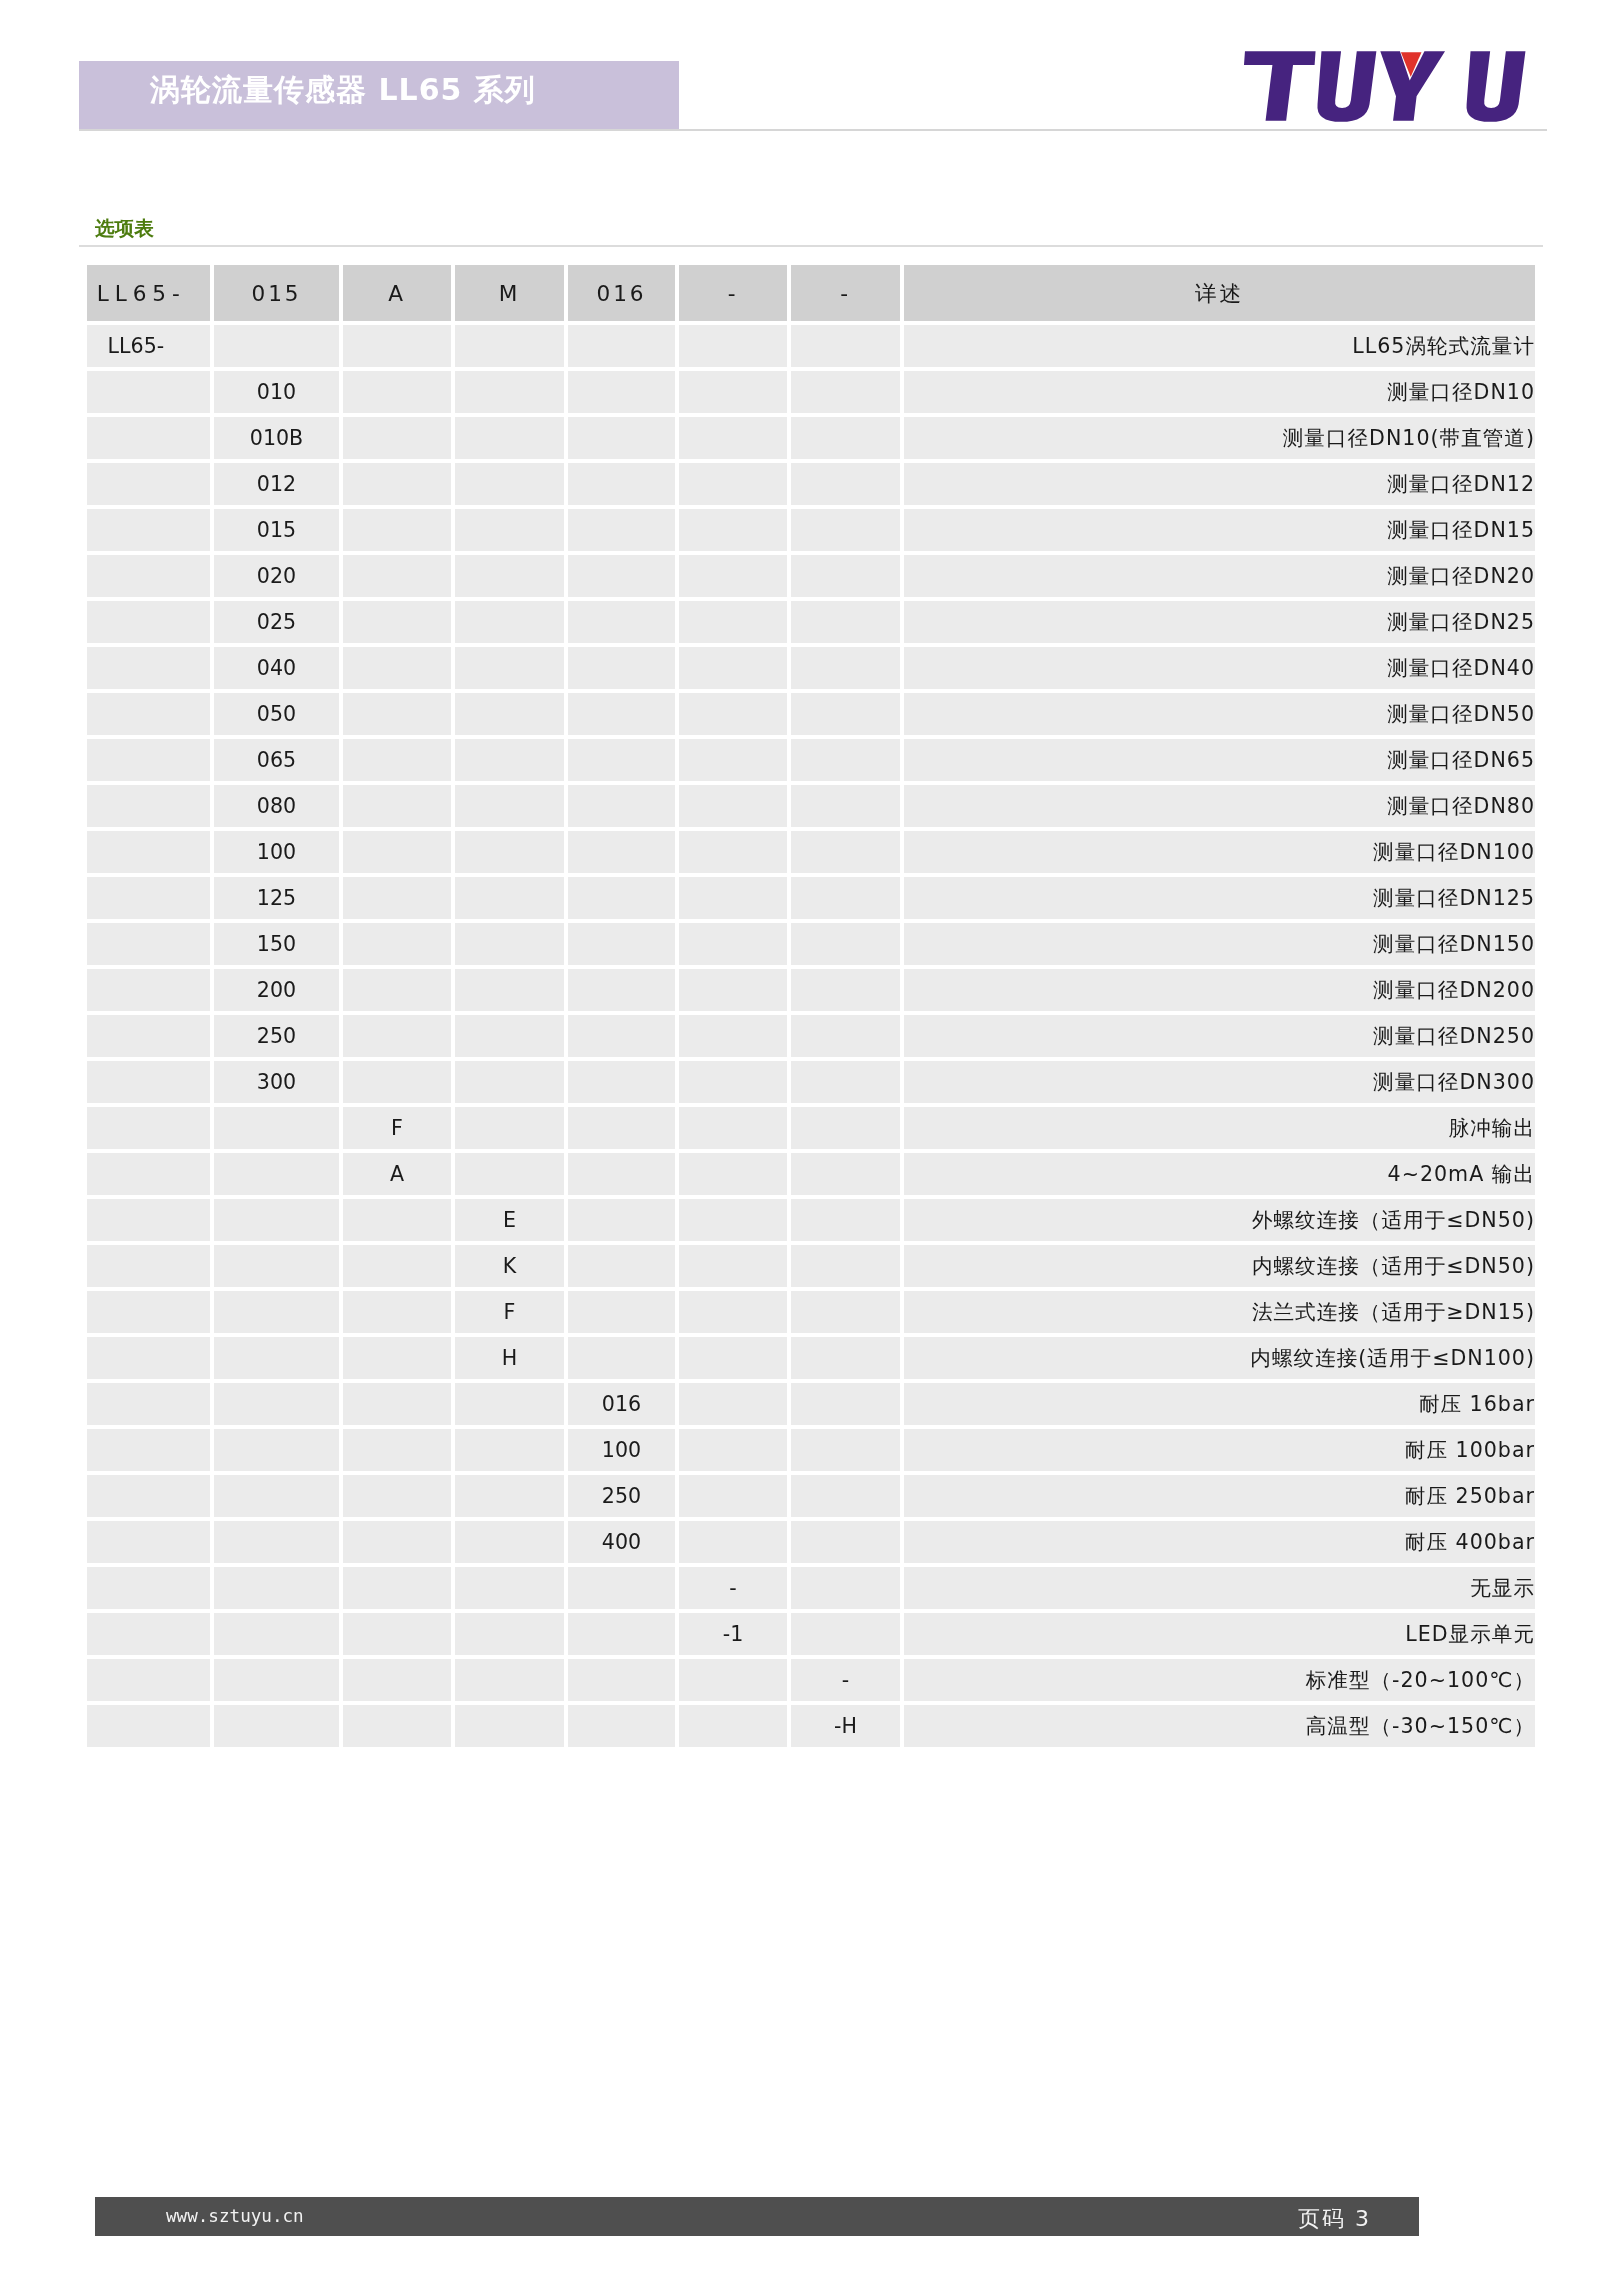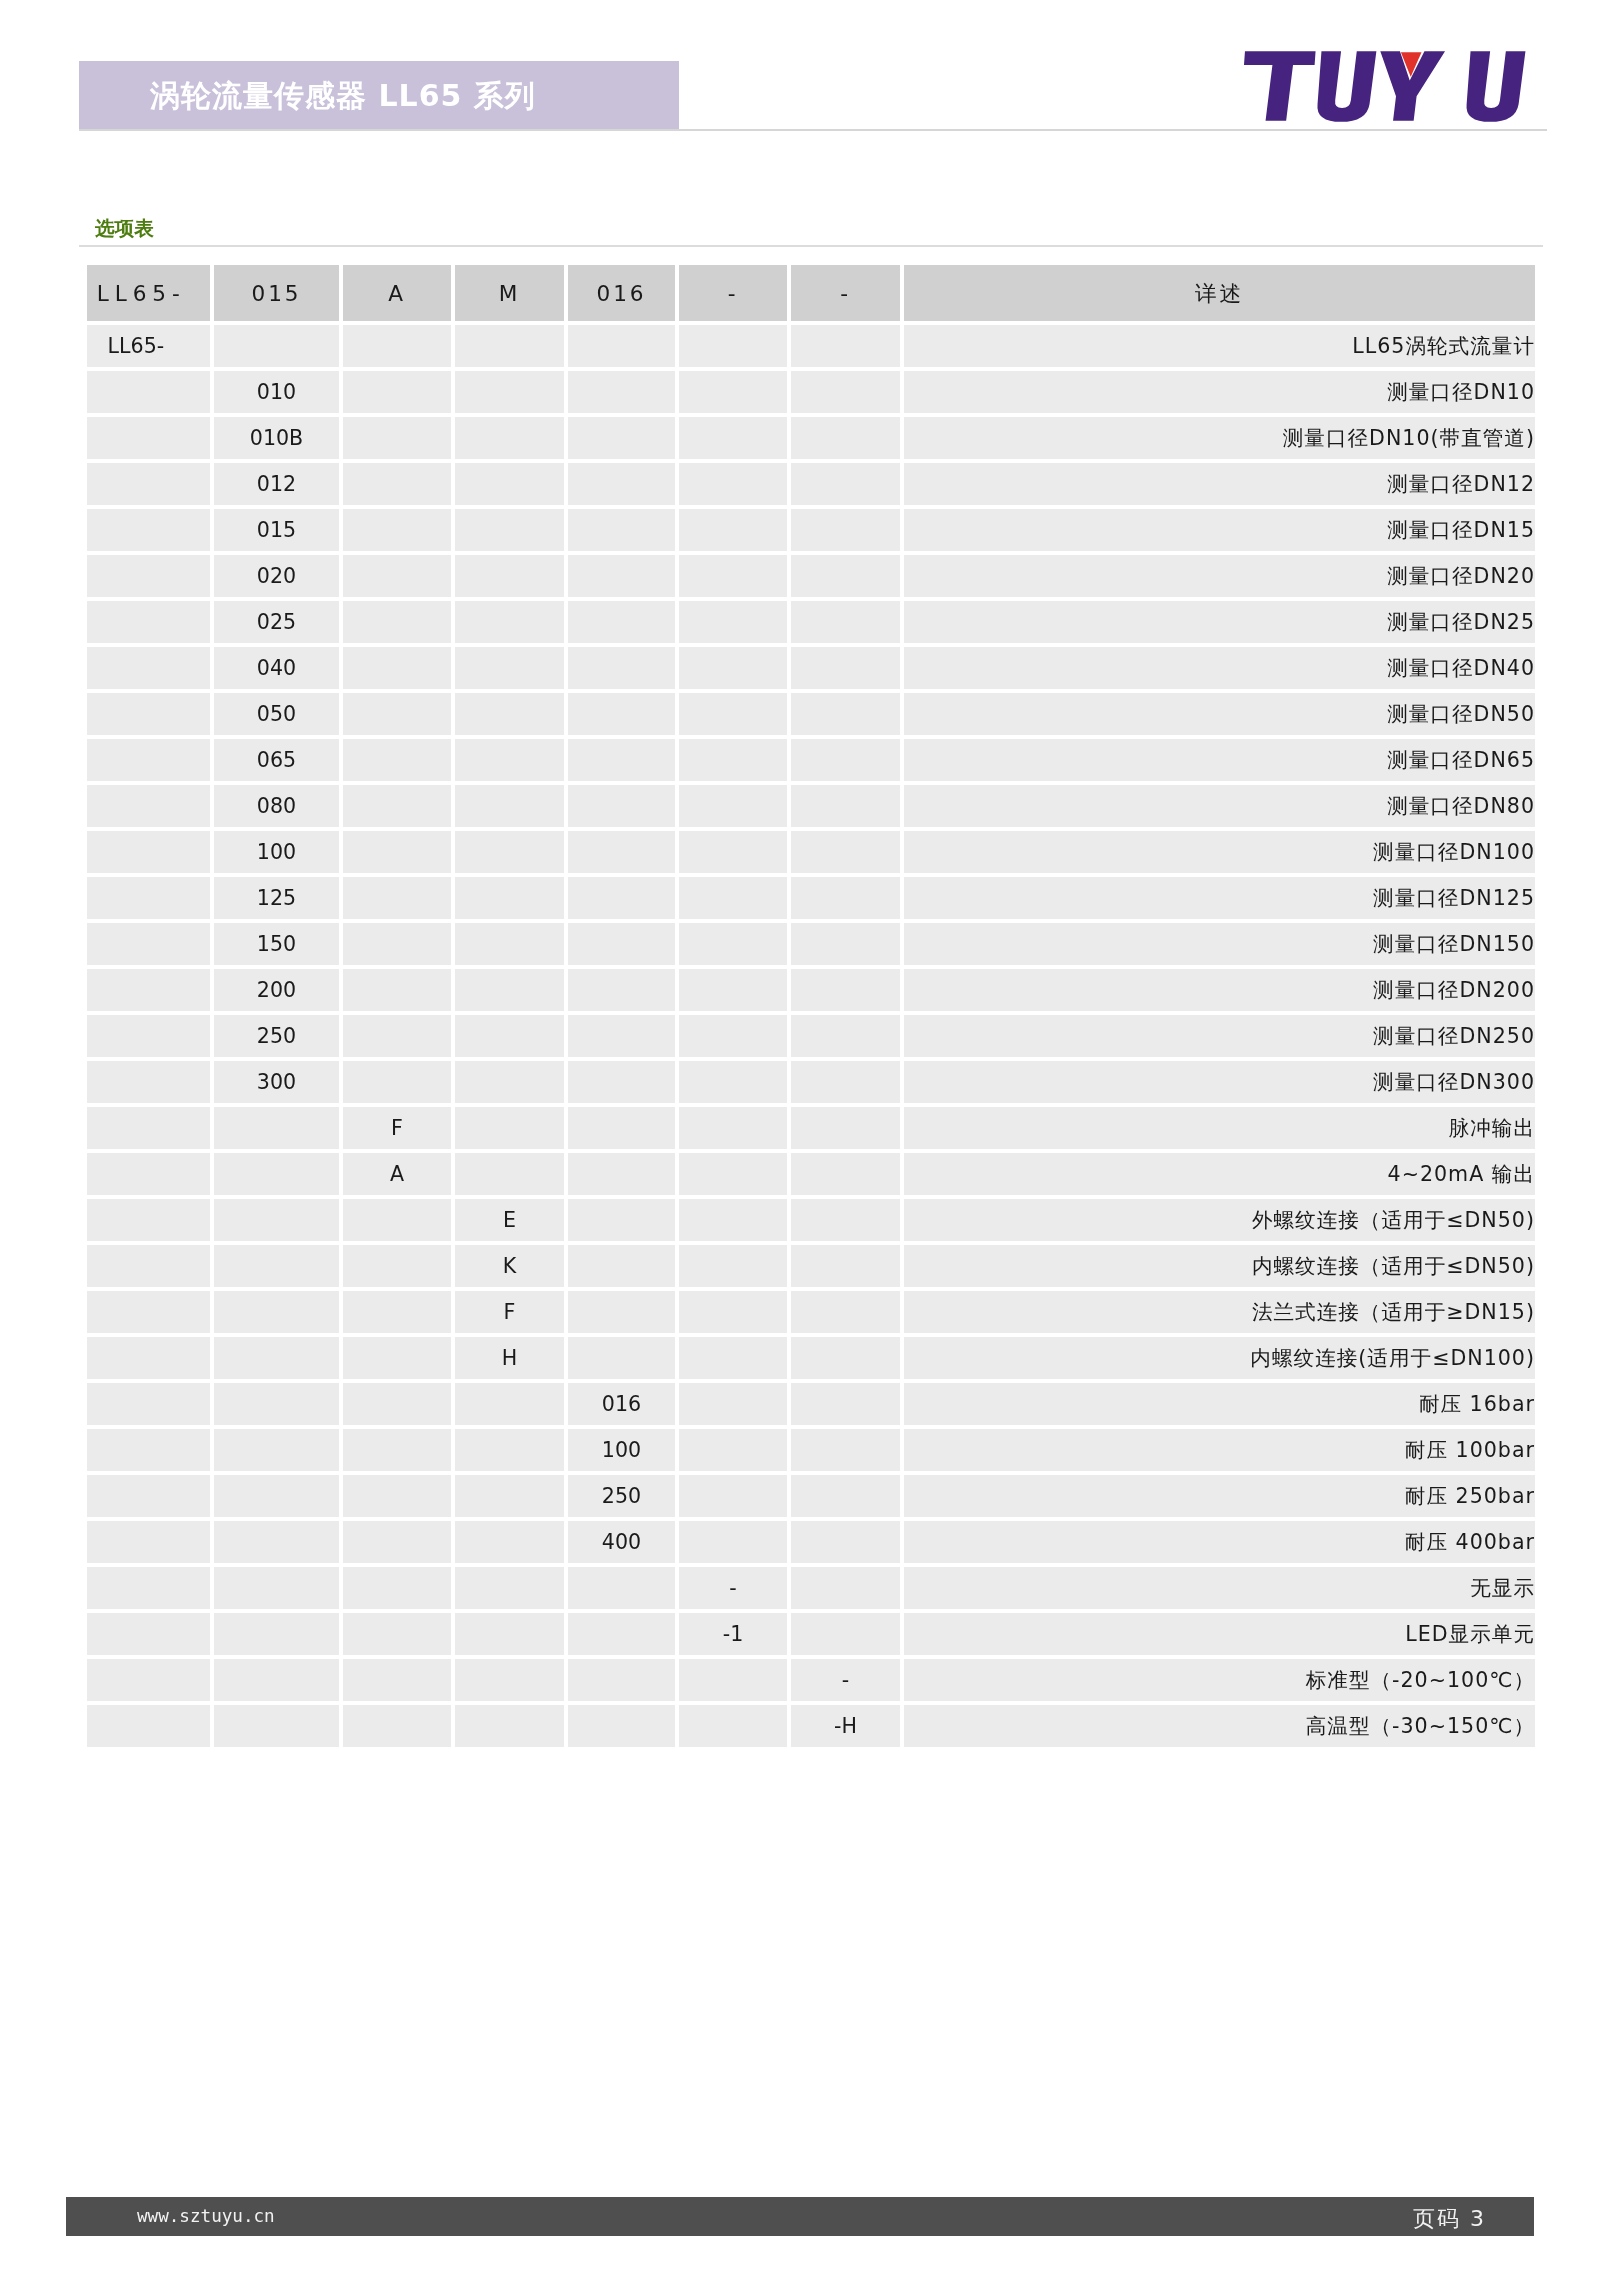--- a/index.html
+++ b/index.html
@@ -1,35 +1,35 @@
 <!DOCTYPE html>
 <html><head>
 <meta charset="utf-8">
 <style>
   html, body { margin:0; padding:0; background:#ffffff; }
   body { width:1621px; height:2293px; position:relative; overflow:hidden;
          font-family:"DejaVu Sans", "Liberation Sans", sans-serif; color:#1a1a1a; }
   .title-band { position:absolute; left:79px; top:61px; width:600px; height:70px;
          background:#c9c0da; }
-  .title-text { position:absolute; left:71px; top:15px; font-size:30px; font-weight:bold;
+  .title-text { position:absolute; left:71px; top:9px; font-size:30px; font-weight:bold;
          color:#ffffff; letter-spacing:1px; white-space:nowrap; }
   .header-rule { position:absolute; left:79px; top:129px; width:1468px; height:2px; background:#d6d6d6; }
   .logo { position:absolute; left:1243px; top:49px; width:306px; height:74px; }
   .section-title { position:absolute; left:95px; top:215px; font-size:19.6px; font-weight:bold; color:#4d7c0f; }
   .section-rule { position:absolute; left:79px; top:245px; width:1464px; height:2px; background:#dcdcdc; }
   table.opt { position:absolute; left:83px; top:261px; border-collapse:separate;
          border-spacing:4.9px 4.9px; table-layout:fixed; }
   table.opt td, table.opt th { padding:0; font-weight:normal; font-size:20.6px; color:#1a1a1a;
          text-align:center; vertical-align:middle; white-space:nowrap; overflow:hidden; }
   table.opt th { background:#d0d0d0; height:56px; font-size:21.6px; letter-spacing:2.9px; }
   table.opt th.first { text-align:left; padding-left:9.8px; letter-spacing:5.9px; }
   table.opt td { background:#ebebeb; height:42px; }
   table.opt td.desc { text-align:right; padding-left:7px; letter-spacing:1px; }
   table.opt td.c1 { text-align:left; padding-left:20.6px; }
-  .footer { position:absolute; left:66px; top:2197px; width:1468px; height:39px; background:#4f4f4f; }
+  .footer { position:absolute; left:95px; top:2197px; width:1324px; height:39px; background:#4f4f4f; }
   .footer-url { position:absolute; left:71px; top:8.8px; font-family:"DejaVu Sans Mono","Liberation Mono",monospace;
          font-size:17.6px; color:#f2f2f2; }
   .footer-page { position:absolute; right:48px; top:6.9px; font-size:22px; color:#f2f2f2; letter-spacing:2px; }
 </style>
 </head>
 <body>
 
 <div class="title-band">
   <div class="title-text">涡轮流量传感器 LL65 系列</div>
 </div>

